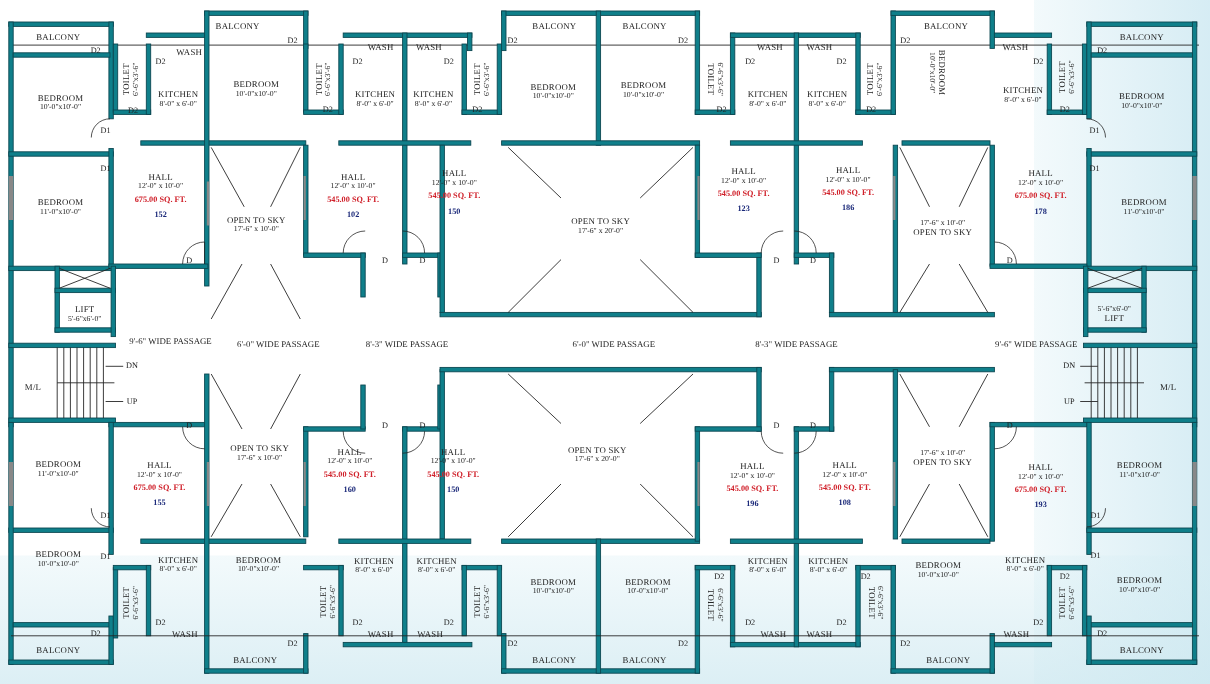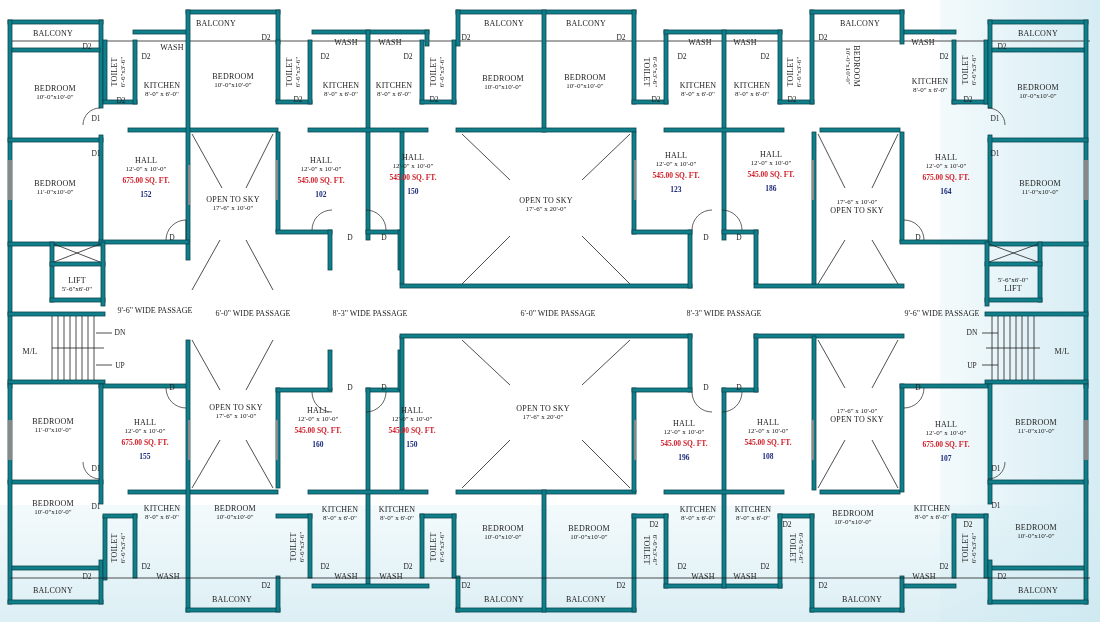--- a/index.html
+++ b/index.html
@@ -332,27 +332,27 @@
 <div class="lbl" style="left:771px;top:172px;">
     <span class="name">HALL</span>
     <span class="dim">12'-0" x 10'-0"</span>
     <span class="area">545.00 SQ. FT.</span>
     <span class="unit">186</span>
   </div>
 <div class="lbl" style="left:946px;top:175px;">
     <span class="name">HALL</span>
     <span class="dim">12'-0" x 10'-0"</span>
     <span class="area">675.00 SQ. FT.</span>
-    <span class="unit">164</span>
+    <span class="unit">178</span>
   </div>
 <div class="lbl" style="left:946px;top:442px;">
     <span class="name">HALL</span>
     <span class="dim">12'-0" x 10'-0"</span>
     <span class="area">675.00 SQ. FT.</span>
-    <span class="unit">107</span>
+    <span class="unit">193</span>
   </div>
 <div class="lbl" style="left:768px;top:440px;">
     <span class="name">HALL</span>
     <span class="dim">12'-0" x 10'-0"</span>
     <span class="area">545.00 SQ. FT.</span>
     <span class="unit">108</span>
   </div>
 <div class="lbl" style="left:684px;top:441px;">
     <span class="name">HALL</span>
     <span class="dim">12'-0" x 10'-0"</span>

